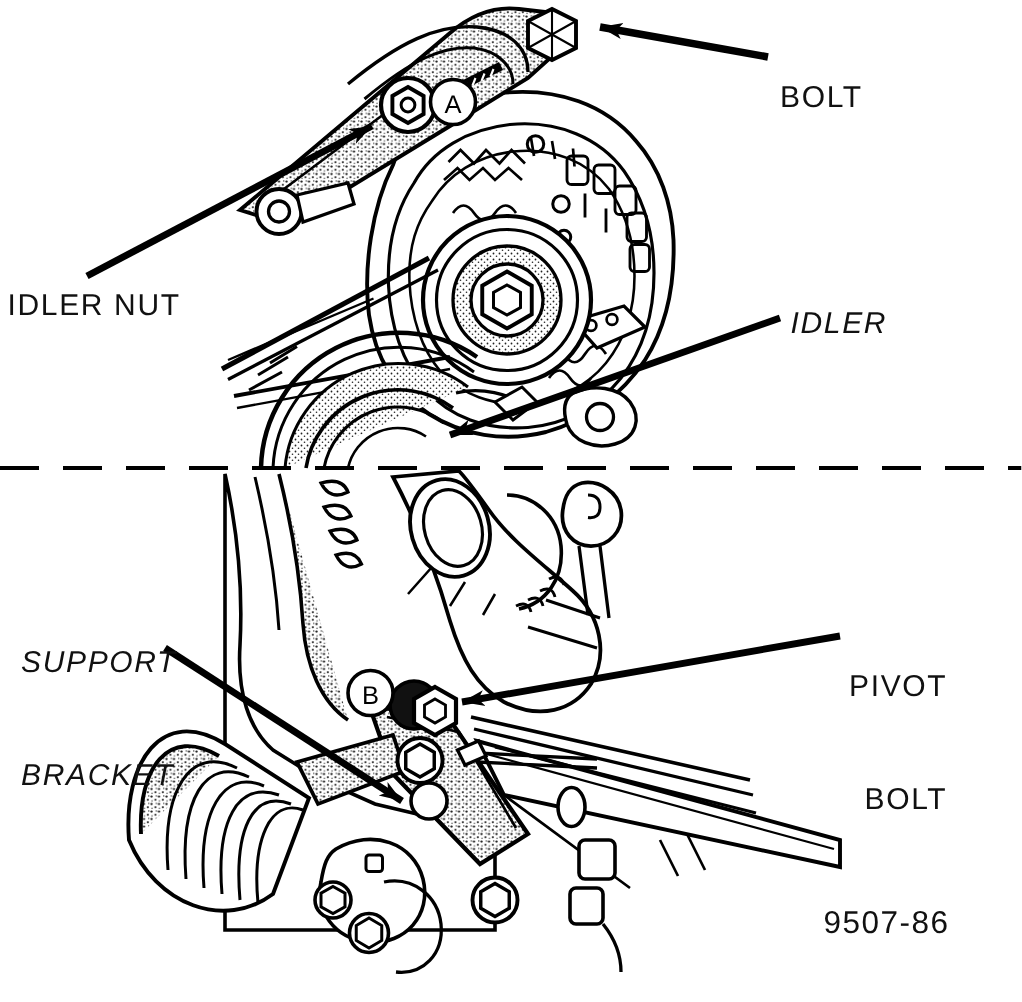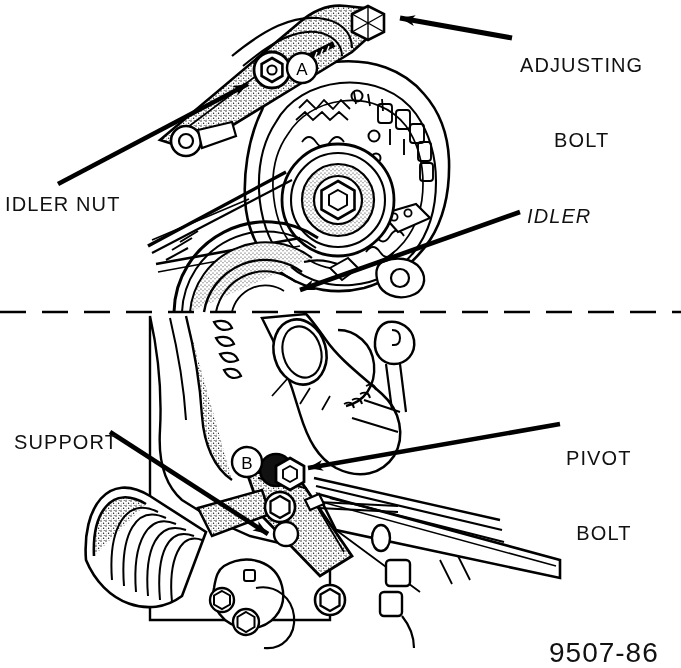--- a/index.html
+++ b/index.html
@@ -15,23 +15,23 @@
     font-size:20px;
     letter-spacing:1.1px;
     color:#111111;
     white-space:pre;
     line-height:25px;
     font-weight:400;
   }
   #lbl-adjusting-bolt{left:520px;top:3px;text-align:center;}
   #lbl-lock-nut{left:5px;top:192px;}
   #lbl-idler{left:527px;top:204px;font-style:italic;}
-  #lbl-support-bracket{left:14px;top:380px;}
+  #lbl-support-bracket{left:14px;top:380px;font-style:italic;}
   #lbl-pivot-bolt{left:566px;top:396px;text-align:right;}
-  #lbl-figure-number{left:549px;top:640px;font-size:28px;letter-spacing:1px;}
+  #lbl-figure-number{left:549px;top:603px;font-size:21px;letter-spacing:1px;}
 </style>
 </head>
 <body>
 
 <svg id="figure" viewBox="0 0 681 668" xmlns="http://www.w3.org/2000/svg">
 
   <defs>
 
     <pattern id="stipple" width="5" height="5" patternUnits="userSpaceOnUse">
       <rect width="5" height="5" fill="#ffffff"></rect>
@@ -277,30 +277,30 @@
   <g>
     <path d="M110,432 L268,534" fill="none" stroke="#000" stroke-width="4.6" marker-end="url(#ah)"></path>
   </g>
 
   <g>
     <path d="M560,424 L308,468" fill="none" stroke="#000" stroke-width="4.6" marker-end="url(#ah)"></path>
   </g>
 </svg>
 
 <div class="lbl" id="lbl-adjusting-bolt">
-  <div>ADJUSTING</div>
   <div>BOLT</div>
 </div>
 
 <div class="lbl" id="lbl-lock-nut">IDLER NUT</div>
 
 <div class="lbl" id="lbl-idler">IDLER</div>
 
 <div class="lbl" id="lbl-support-bracket">
   <div>SUPPORT</div>
+  <div>BRACKET</div>
 </div>
 
 <div class="lbl" id="lbl-pivot-bolt">
   <div>PIVOT</div>
   <div>BOLT</div>
 </div>
 
 <div class="lbl" id="lbl-figure-number">9507-86</div>
 
 </body></html>

